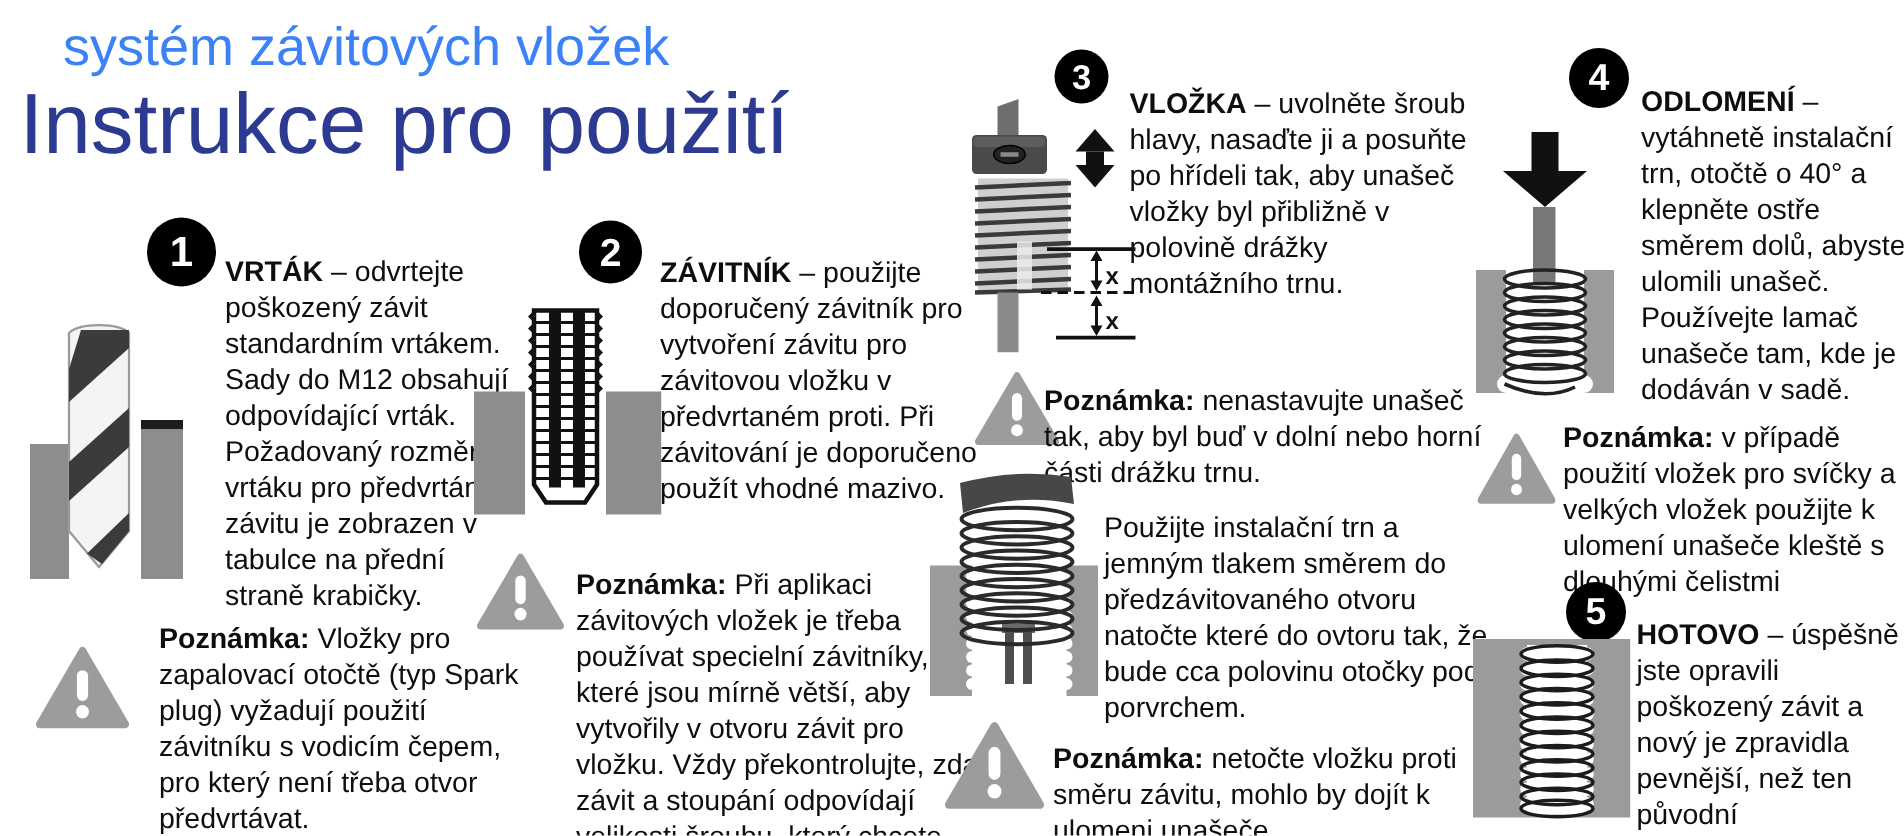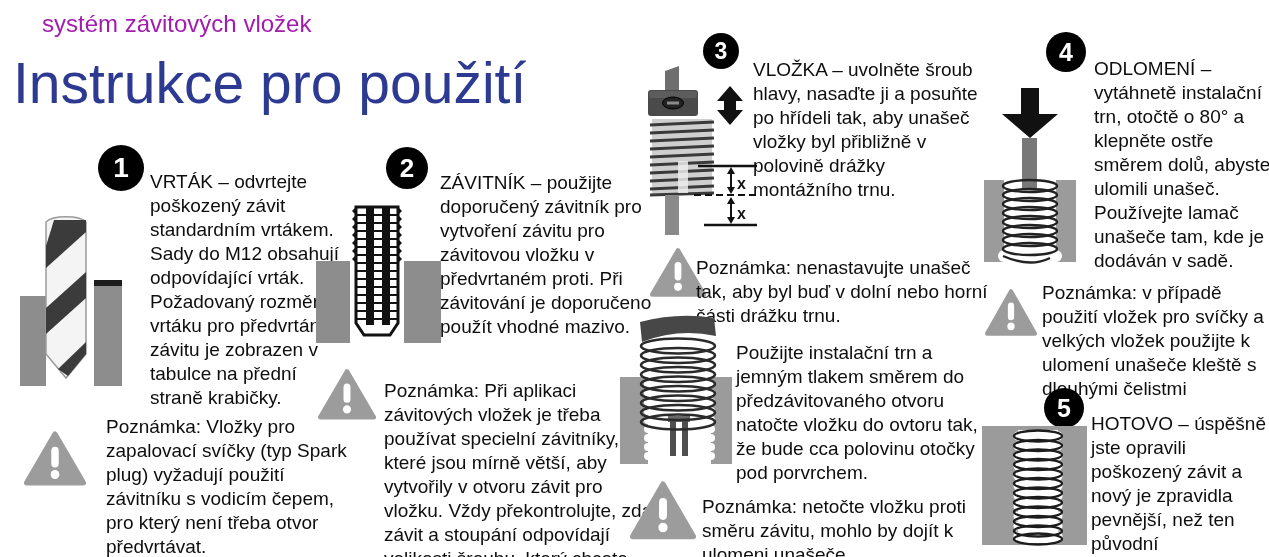--- a/index.html
+++ b/index.html
@@ -1,34 +1,34 @@
 <!DOCTYPE html>
 <html><head>
 <meta charset="utf-8">
 <style>
   html,body{margin:0;padding:0}
   body{
     width:1269px;height:557px;position:relative;background:#fff;
     font-family:"Liberation Sans",sans-serif;color:#0e0e0e;overflow:hidden;
   }
   .abs{position:absolute}
-  .subtitle{left:42px;top:10px;font-size:24px;color:#a21caf}
+  .subtitle{left:42px;top:10px;font-size:36px;color:#3b82f6}
   .title{left:13px;top:50px;font-size:57px;color:#2d3a92}
   .badge{
     background:#000;color:#fff;border-radius:50%;
     display:flex;align-items:center;justify-content:center;
     font-weight:bold;line-height:1;
   }
   .b1{left:98px;top:145px;width:46px;height:46px;font-size:28px}
   .b2{left:386px;top:147px;width:42px;height:42px;font-size:26px}
   .b3{left:703px;top:33px;width:36px;height:36px;font-size:23px}
   .b4{left:1046px;top:32px;width:40px;height:40px;font-size:25px}
   .b5{left:1044px;top:388px;width:40px;height:40px;font-size:25px}
   .txt{font-size:19px;line-height:24px}
-  .txt b{font-weight:normal}
+  .txt b{font-weight:bold}
   .t1{left:150px;top:151px;width:200px}
   .n1{left:106px;top:396px;width:248px}
   .t2{left:440px;top:152px;width:218px}
   .n2{left:384px;top:360px;width:275px}
   .t3{left:753px;top:39px;width:235px}
   .n3a{left:696px;top:237px;width:295px}
   .p3b{left:736px;top:322px;width:260px}
   .n3b{left:702px;top:476px;width:285px}
   .t4{left:1094px;top:38px;width:180px}
   .n4{left:1042px;top:262px;width:232px}
@@ -67,21 +67,21 @@
     <path d="M46,10 L78,10 L78,22 L38,58 L38,36 Z" fill="#3b3b3b"></path>
     <path d="M38,98 L78,62 L78,88 L38,124 Z" fill="#3b3b3b"></path>
     <path d="M50,159 L78,132 L78,144 L60,166 Z" fill="#3b3b3b"></path>
   </svg>
 
   <svg class="abs w1" viewBox="0 0 100 90" preserveAspectRatio="none">
     <path d="M50,6 L96,82 L4,82 Z" fill="#9c9c9c" stroke="#9c9c9c" stroke-width="8" stroke-linejoin="round"></path>
     <rect x="44" y="26" width="12" height="32" rx="6" fill="#fff"></rect>
     <circle cx="50" cy="69" r="7" fill="#fff"></circle>
   </svg>
-  <p class="abs txt n1"><b>Poznámka:</b> <span>Vložky pro zapalovací svíčky (typ Spark plug) vyžadují použití závitníku s vodicím čepem, pro který není třeba otvor předvrtávat.</span></p>
+  <p class="abs txt n1"><b>Poznámka:</b> <span>Vložky pro zapalovací otočtě (typ Spark plug) vyžadují použití závitníku s vodicím čepem, pro který není třeba otvor předvrtávat.</span></p>
 
   <div class="abs badge b2">
     <span>2</span>
   </div>
   <p class="abs txt t2"><b>ZÁVITNÍK</b> <span>– použijte doporučený závitník pro vytvoření závitu pro závitovou vložku v předvrtaném proti. Při závitování je doporučeno použít vhodné mazivo.</span></p>
 
   <svg class="abs ill-tap" width="125" height="155" viewBox="0 0 125 155">
     <rect x="0" y="66" width="34" height="82" fill="#8d8d8d"></rect>
     <rect x="88" y="66" width="37" height="82" fill="#8d8d8d"></rect>
     <path d="M40,12 L82,12 L82,128 L74,140 L48,140 L40,128 Z" fill="#fff" stroke="#111" stroke-width="3"></path>
@@ -200,33 +200,33 @@
         <ellipse cx="58" cy="62.5" rx="37" ry="7.5"></ellipse>
       <ellipse cx="58" cy="72" rx="37" ry="7.5"></ellipse>
         <ellipse cx="58" cy="81.5" rx="37" ry="7.5"></ellipse>
       <ellipse cx="58" cy="91" rx="37" ry="7.5"></ellipse>
         <ellipse cx="58" cy="100.5" rx="37" ry="7.5"></ellipse>
       <ellipse cx="58" cy="110" rx="37" ry="7.5"></ellipse>
     </g>
     <path d="M20,10 Q58,0 94,6 L96,24 Q58,16 22,30 Z" fill="#474747"></path>
   </svg>
 
-  <p class="abs txt p3b">Použijte instalační trn a jemným tlakem směrem do předzávitovaného otvoru natočte vložku do ovtoru tak, že bude cca polovinu otočky pod porvrchem.</p>
+  <p class="abs txt p3b">Použijte instalační trn a jemným tlakem směrem do předzávitovaného otvoru natočte které do ovtoru tak, že bude cca polovinu otočky pod porvrchem.</p>
 
   <svg class="abs w3b" viewBox="0 0 100 90" preserveAspectRatio="none">
     <path d="M50,6 L96,82 L4,82 Z" fill="#9c9c9c" stroke="#9c9c9c" stroke-width="8" stroke-linejoin="round"></path>
     <rect x="44" y="26" width="12" height="32" rx="6" fill="#fff"></rect>
     <circle cx="50" cy="69" r="7" fill="#fff"></circle>
   </svg>
   <p class="abs txt n3b"><b>Poznámka:</b> <span>netočte vložku proti směru závitu, mohlo by dojít k ulomeni unašeče.</span></p>
 
   <div class="abs badge b4">
     <span>4</span>
   </div>
-  <p class="abs txt t4"><b>ODLOMENÍ</b> <span>– vytáhnetě instalační trn, otočtě o 80° a klepněte ostře směrem dolů, abyste ulomili unašeč. Používejte lamač unašeče tam, kde je dodáván v sadě.</span></p>
+  <p class="abs txt t4"><b>ODLOMENÍ</b> <span>– vytáhnetě instalační trn, otočtě o 40° a klepněte ostře směrem dolů, abyste ulomili unašeč. Používejte lamač unašeče tam, kde je dodáván v sadě.</span></p>
 
   <svg class="abs ill-breakoff" width="92" height="182" viewBox="0 0 92 182">
     <g fill="#111">
       <rect x="37" y="2" width="18" height="26"></rect>
       <polygon points="18,28 74,28 46,52"></polygon>
     </g>
     <rect x="0" y="94" width="92" height="82" fill="#9b9b9b"></rect>
     <rect x="20" y="94" width="52" height="82" fill="#fff"></rect>
     <circle cx="20" cy="170" r="6" fill="#fff"></circle>
     <circle cx="72" cy="170" r="6" fill="#fff"></circle>

